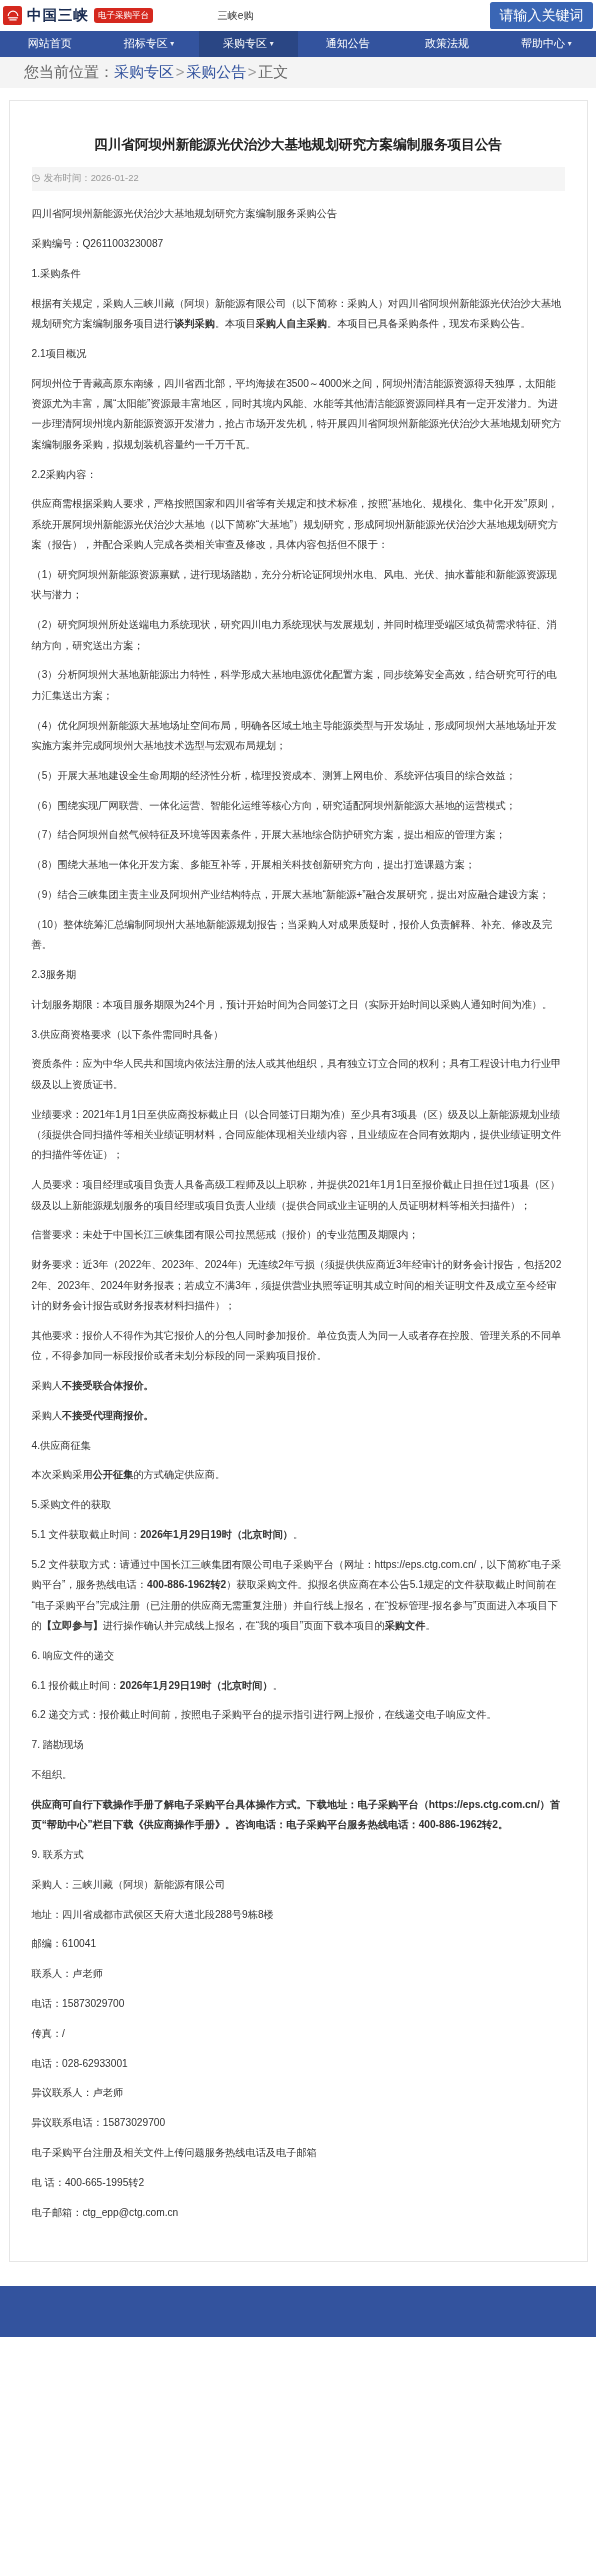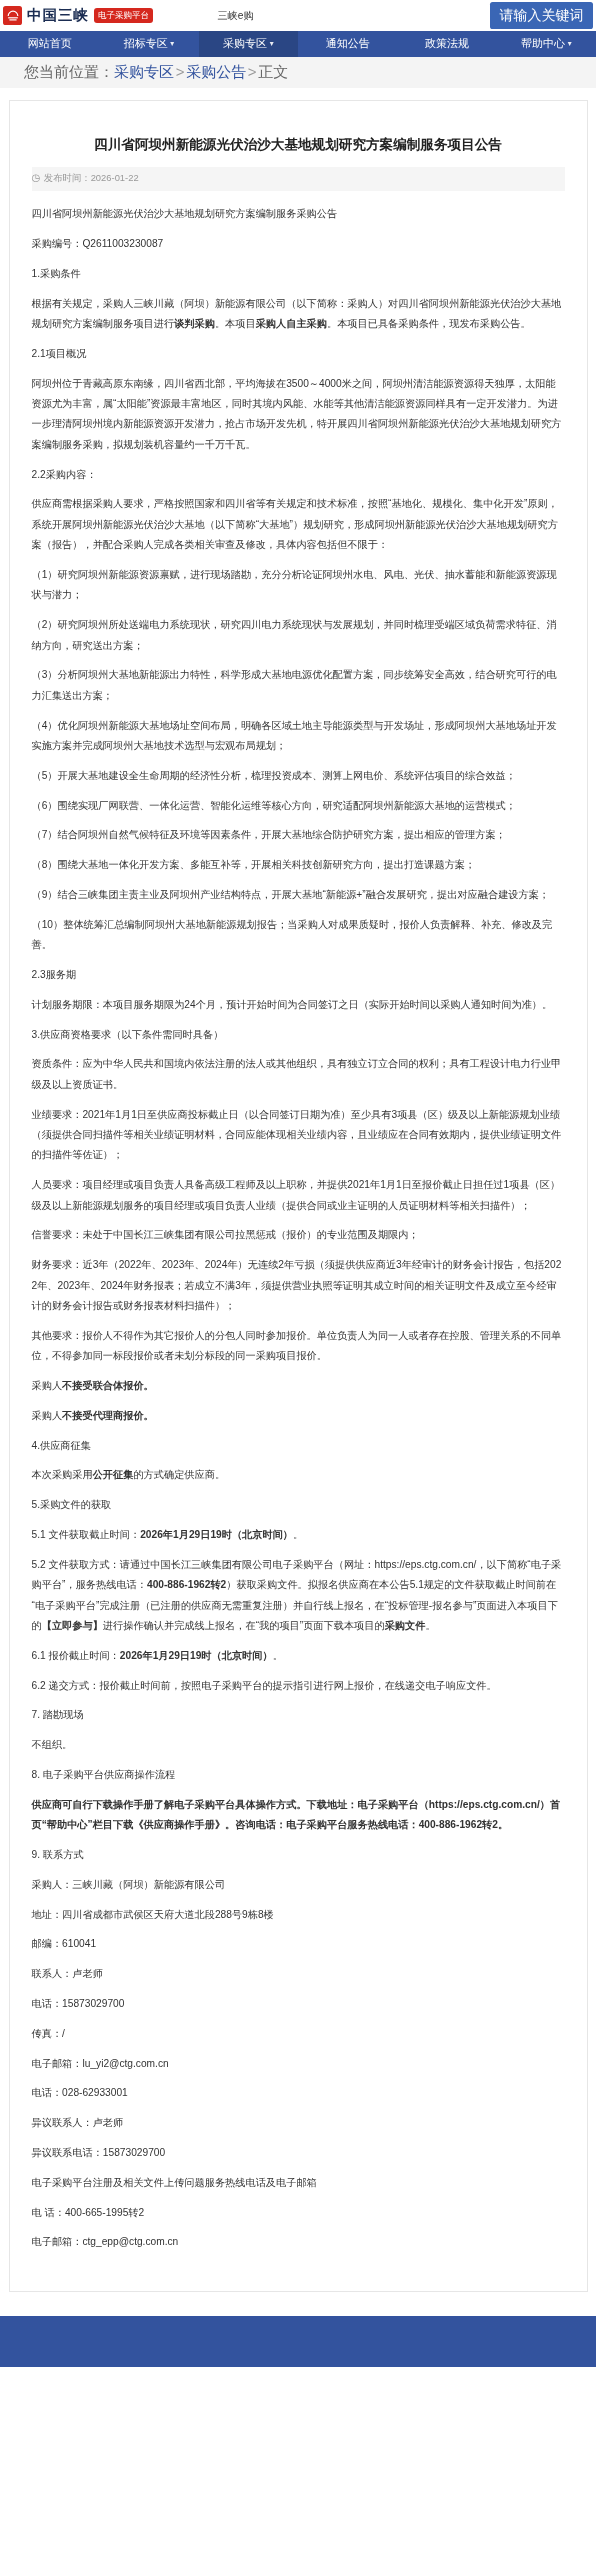--- a/index.html
+++ b/index.html
@@ -156,34 +156,33 @@
         <p class="para"><span>信誉要求：未处于中国长江三峡集团有限公司拉黑惩戒（报价）的专业范围及期限内；</span></p>
         <p class="para"><span>财务要求：近3年（2022年、2023年、2024年）无连续2年亏损（须提供供应商近3年经审计的财务会计报告，包括2022年、2023年、2024年财务报表；若成立不满3年，须提供营业执照等证明其成立时间的相关证明文件及成立至今经审计的财务会计报告或财务报表材料扫描件）；</span></p>
         <p class="para"><span>其他要求：报价人不得作为其它报价人的分包人同时参加报价。单位负责人为同一人或者存在控股、管理关系的不同单位，不得参加同一标段报价或者未划分标段的同一采购项目报价。</span></p>
         <p class="para"><span>采购人</span><span class="b">不接受联合体报价。</span></p>
         <p class="para"><span>采购人</span><span class="b">不接受代理商报价。</span></p>
         <p class="para"><span>4.供应商征集</span></p>
         <p class="para"><span>本次采购采用</span><span class="b">公开征集</span><span>的方式确定供应商。</span></p>
         <p class="para"><span>5.采购文件的获取</span></p>
         <p class="para"><span>5.1 文件获取截止时间：</span><span class="b">2026年1月29日19时（北京时间）</span><span>。</span></p>
         <p class="para"><span>5.2 文件获取方式：请通过中国长江三峡集团有限公司电子采购平台（网址：https://eps.ctg.com.cn/，以下简称“电子采购平台”，服务热线电话：</span><span class="b">400-886-1962转2</span><span>）获取采购文件。拟报名供应商在本公告5.1规定的文件获取截止时间前在“电子采购平台”完成注册（已注册的供应商无需重复注册）并自行线上报名，在“投标管理-报名参与”页面进入本项目下的</span><span class="b">【立即参与】</span><span>进行操作确认并完成线上报名，在“我的项目”页面下载本项目的</span><span class="b">采购文件</span><span>。</span></p>
+        <p class="para"><span>6. 响应文件的递交</span></p>
         <p class="para"><span>6.1 报价截止时间：</span><span class="b">2026年1月29日19时（北京时间）</span><span>。</span></p>
         <p class="para"><span>6.2 递交方式：报价截止时间前，按照电子采购平台的提示指引进行网上报价，在线递交电子响应文件。</span></p>
         <p class="para"><span>7. 踏勘现场</span></p>
         <p class="para"><span>不组织。</span></p>
-        <p class="para"><span>8. 电子采购平台供应商操作流程</span></p>
         <p class="para"><span class="b">供应商可自行下载操作手册了解电子采购平台具体操作方式。下载地址：电子采购平台（https://eps.ctg.com.cn/）首页“帮助中心”栏目下载《供应商操作手册》。咨询电话：电子采购平台服务热线电话：400-886-1962转2。</span></p>
         <p class="para"><span>9. 联系方式</span></p>
         <p class="para"><span>采购人：三峡川藏（阿坝）新能源有限公司</span></p>
         <p class="para"><span>地址：四川省成都市武侯区天府大道北段288号9栋8楼</span></p>
         <p class="para"><span>邮编：610041</span></p>
         <p class="para"><span>联系人：卢老师</span></p>
         <p class="para"><span>电话：15873029700</span></p>
         <p class="para"><span>传真：/</span></p>
-        <p class="para"><span>电子邮箱：lu_yi2@ctg.com.cn</span></p>
         <p class="para"><span>电话：028-62933001</span></p>
         <p class="para"><span>异议联系人：卢老师</span></p>
         <p class="para"><span>异议联系电话：15873029700</span></p>
         <p class="para"><span>电子采购平台注册及相关文件上传问题服务热线电话及电子邮箱</span></p>
         <p class="para"><span>电 话：400-665-1995转2</span></p>
         <p class="para"><span>电子邮箱：ctg_epp@ctg.com.cn</span></p>
       </div>
   </div>
 </main>
 

